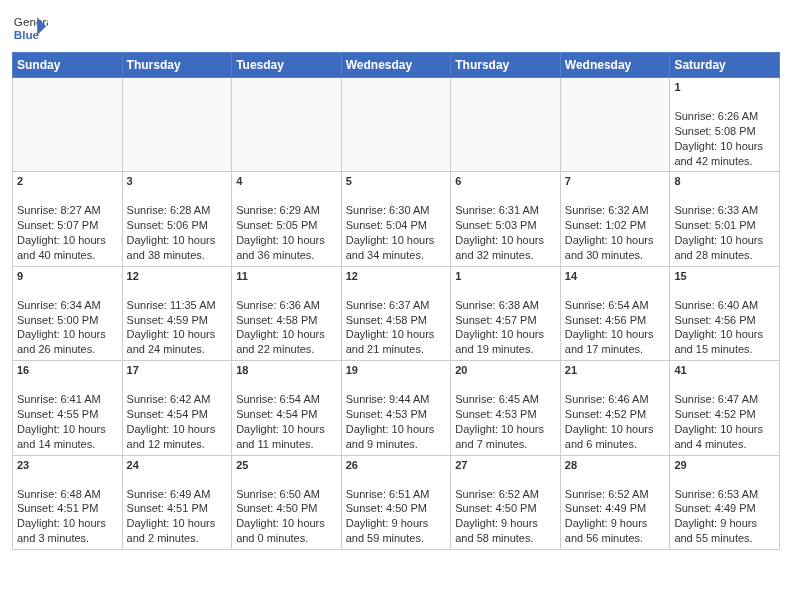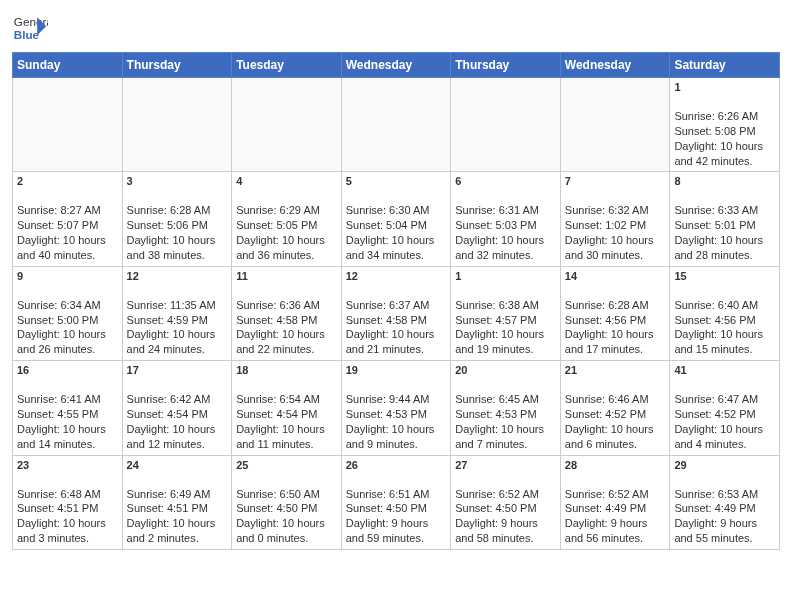--- a/index.html
+++ b/index.html
@@ -199,21 +199,21 @@
 Daylight: 10 hours and 21 minutes.</div>
           </td>
           <td>
             <span class="day-number">1</span>
             <div class="day-info">Sunrise: 6:38 AM
 Sunset: 4:57 PM
 Daylight: 10 hours and 19 minutes.</div>
           </td>
           <td>
             <span class="day-number">14</span>
-            <div class="day-info">Sunrise: 6:28 AM
+            <div class="day-info">Sunrise: 6:54 AM
 Sunset: 4:56 PM
 Daylight: 10 hours and 17 minutes.</div>
           </td>
           <td>
             <span class="day-number">15</span>
             <div class="day-info">Sunrise: 6:40 AM
 Sunset: 4:56 PM
 Daylight: 10 hours and 15 minutes.</div>
           </td>
         </tr>

